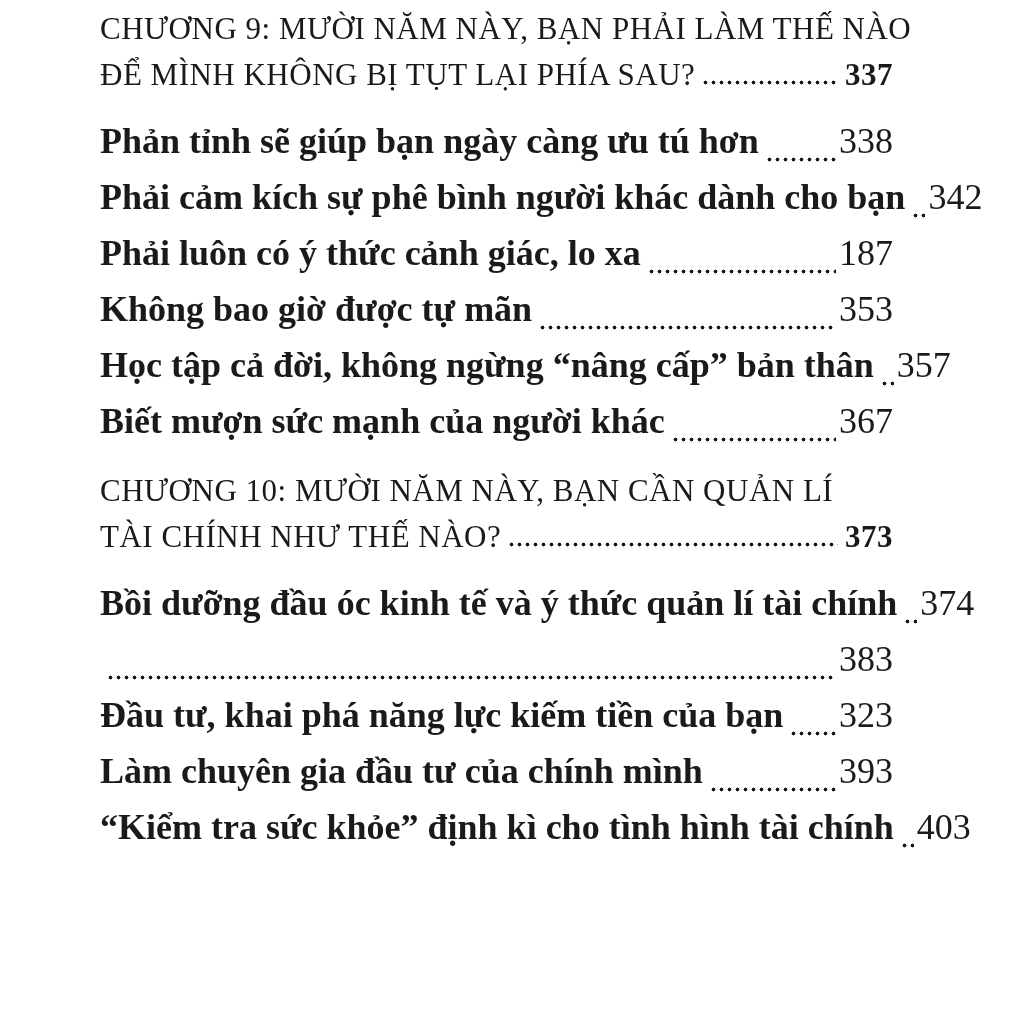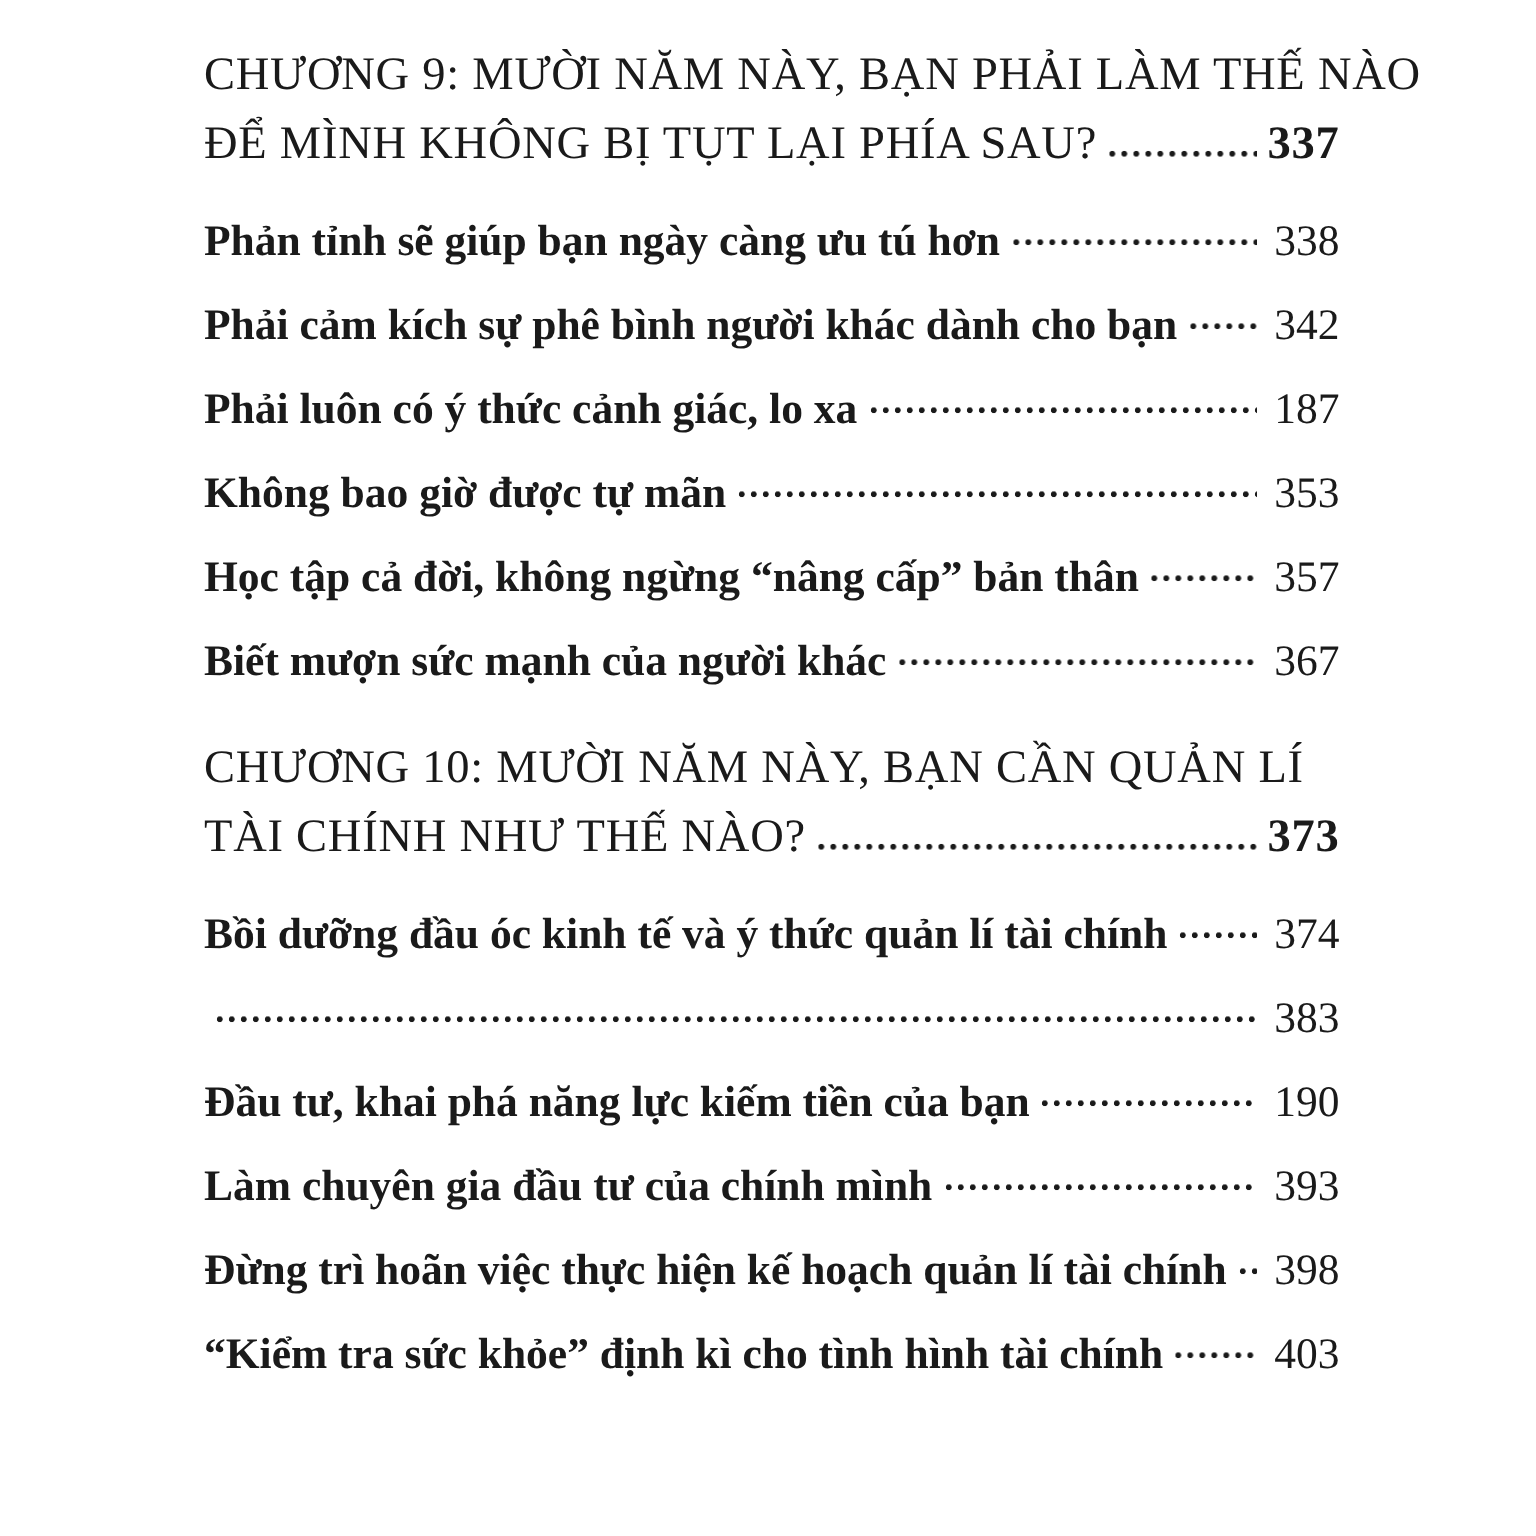--- a/index.html
+++ b/index.html
@@ -5,41 +5,40 @@
   * { margin: 0; padding: 0; box-sizing: border-box; }
   html, body { background: #ffffff; }
   body {
     width: 1024px;
     height: 1024px;
     font-family: "Liberation Serif", "DejaVu Serif", serif;
     color: #1a1a1a;
     overflow: hidden;
   }
   .toc {
-    padding: 26px 131px 0 100px;
-    margin-left: 36px;
+    padding: 6px 131px 0 100px;
   }
   .chapter-title {
     font-size: 31px;
     font-weight: 400;
     letter-spacing: 0.5px;
     margin-bottom: 8px;
   }
   .ct-line {
     line-height: 46px;
     display: flex;
     align-items: baseline;
     white-space: nowrap;
   }
   .entry {
     height: 56px;
-    font-size: 29px;
+    font-size: 36px;
     font-weight: 700;
     display: flex;
-    align-items: center;
+    align-items: flex-end;
     white-space: nowrap;
     padding-top: 14px;
   }
   .chapter-2 { margin-top: 26px; }
   .dots {
     flex: 1 1 auto;
     height: 5px;
     min-width: 12px;
     margin: 0 3px 0 8px;
     background-image: radial-gradient(circle at 2.5px 2.5px, #1a1a1a 1.7px, transparent 2.2px);
@@ -121,31 +120,26 @@
       <span class="dots"></span>
       <span class="pagenum">374</span>
     </div>
     <div class="entry">
       <span class="dots"></span>
       <span class="pagenum">383</span>
     </div>
     <div class="entry">
       <span>Đầu tư, khai phá năng lực kiếm tiền của bạn</span>
       <span class="dots"></span>
-      <span class="pagenum">190</span>
+      <span class="pagenum">323</span>
     </div>
     <div class="entry">
       <span>Làm chuyên gia đầu tư của chính mình</span>
       <span class="dots"></span>
       <span class="pagenum">393</span>
-    </div>
-    <div class="entry">
-      <span>Đừng trì hoãn việc thực hiện kế hoạch quản lí tài chính</span>
-      <span class="dots"></span>
-      <span class="pagenum">398</span>
     </div>
     <div class="entry">
       <span>“Kiểm tra sức khỏe” định kì cho tình hình tài chính</span>
       <span class="dots"></span>
       <span class="pagenum">403</span>
     </div>
   </section>
 
 </div>
 

